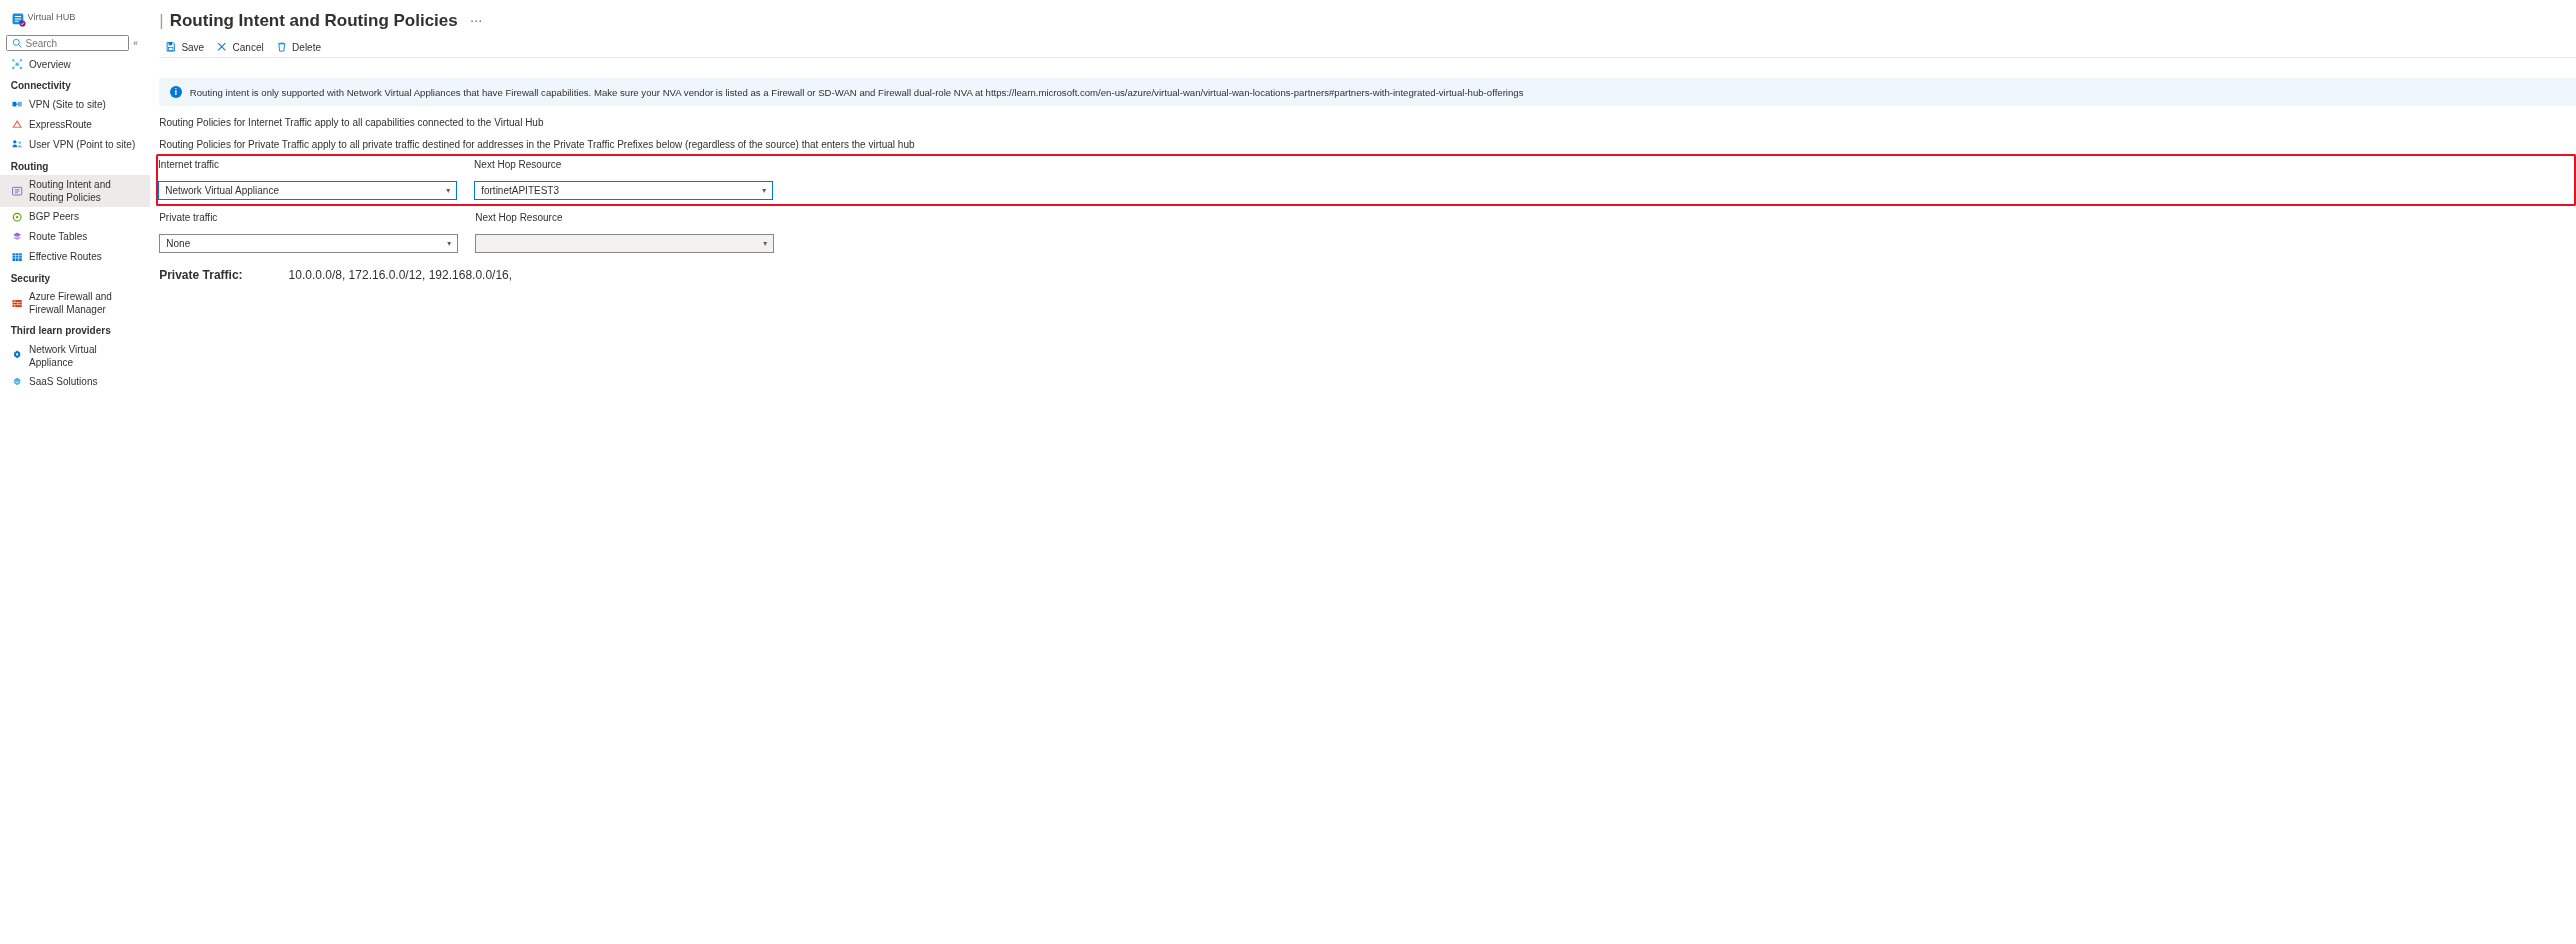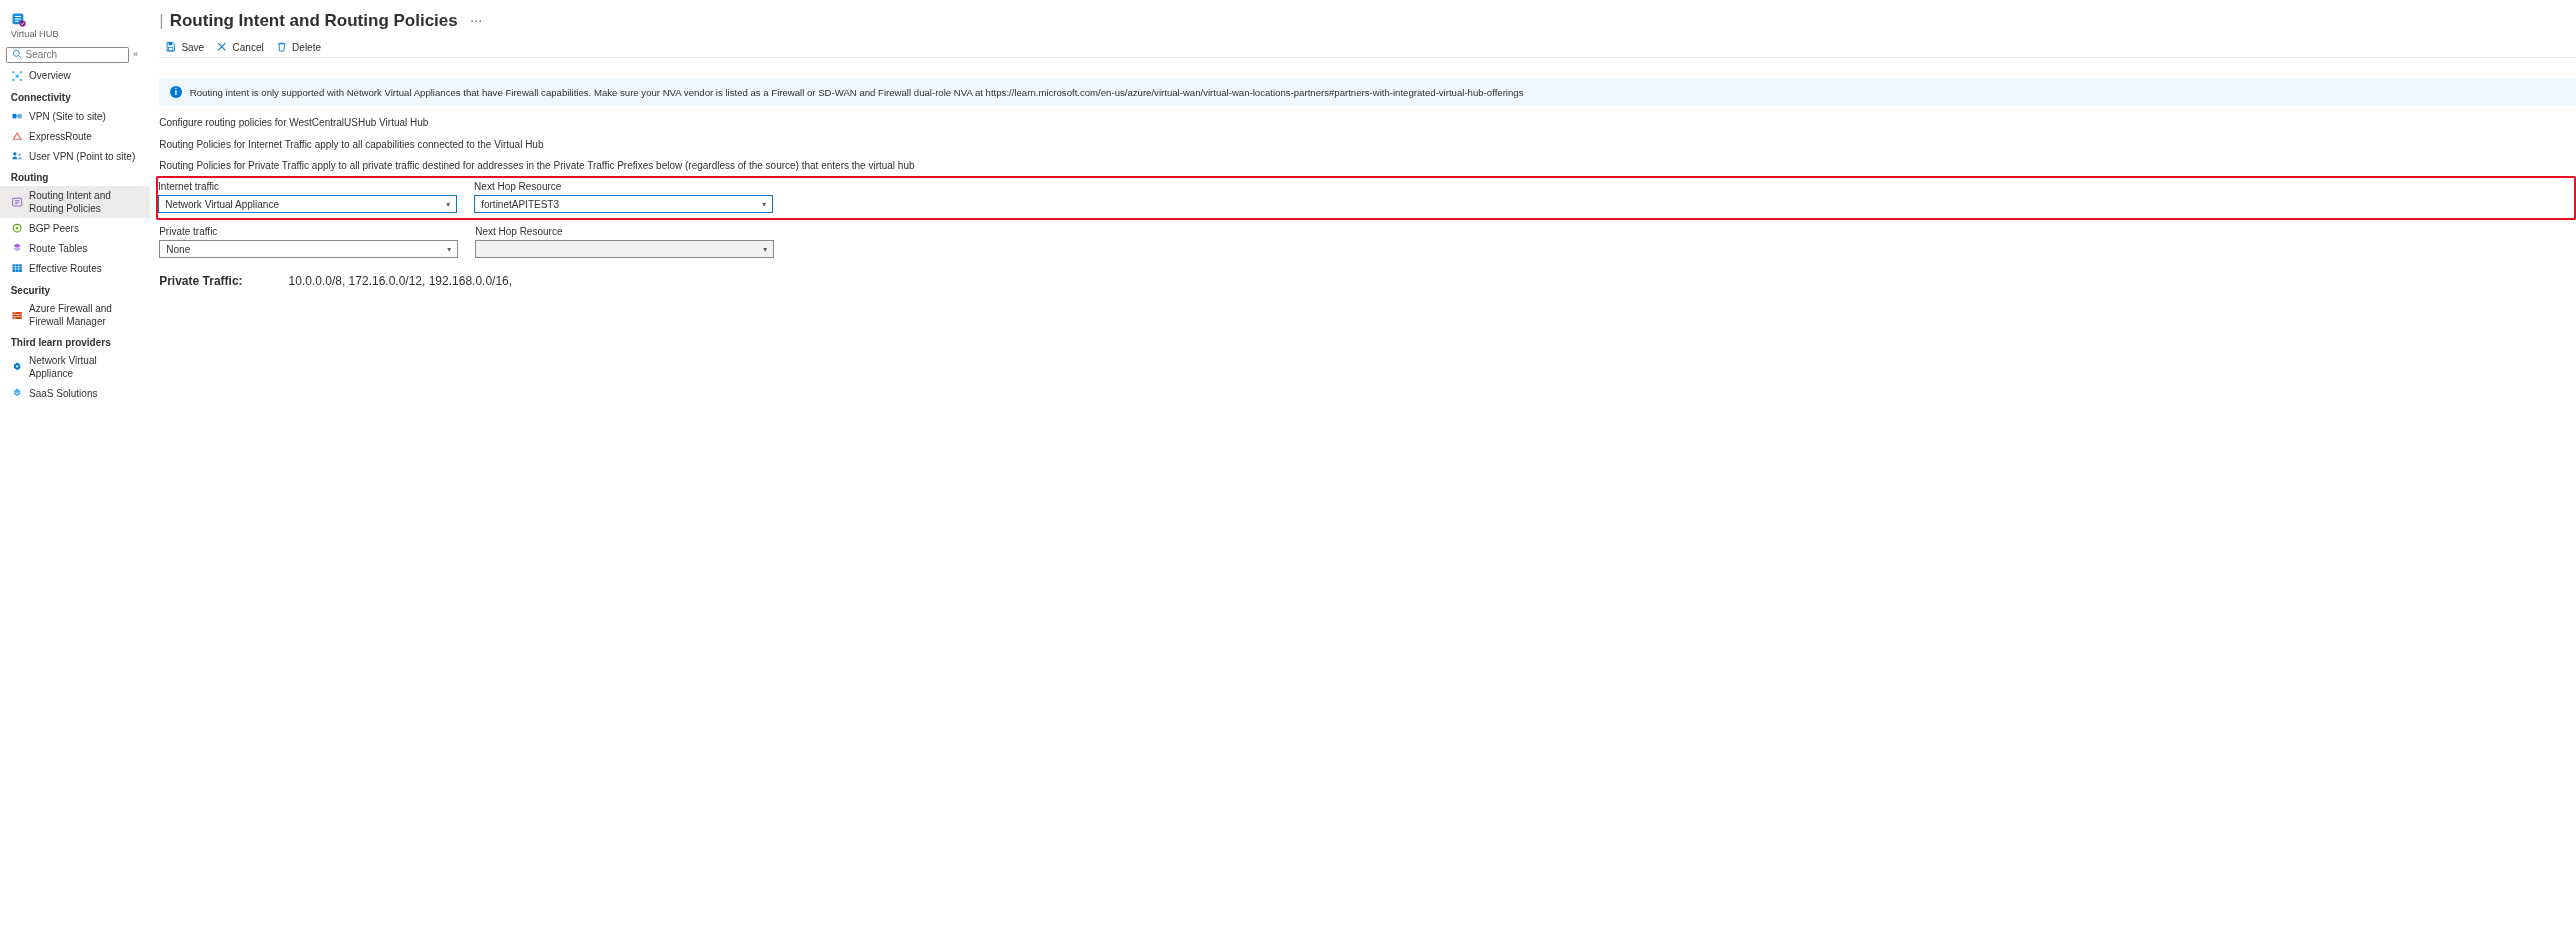--- a/index.html
+++ b/index.html
@@ -1,20 +1,20 @@
 <!DOCTYPE html>
 <html style="font-size:12.3px"><head>
   <meta charset="utf-8">
   <style>
     * { box-sizing: border-box; margin: 0; padding: 0; font-family: "Segoe UI", Arial, sans-serif; }
     body { background: #ffffff; color: #323130; font-size: 10px; display: flex; }
 
     
     .sidebar { width: 150px; flex-shrink: 0; padding: 6.1px 0; border-right: 0px solid #edebe9; }
-    .hub-header { padding: 6.1px 10.7px 4.6px; display: flex; flex-direction: column; align-items: flex-start; gap: 1.5px; }
+    .hub-header { padding: 6.1px 10.7px 4.6px; display: flex; flex-direction: row; align-items: flex-start; gap: 1.5px; }
     .hub-icon { width: 15.4px; height: 15.4px; }
     .hub-label { font-size: 9.2px; color: #605e5c; }
     .search-row { display: flex; align-items: center; gap: 4.6px; padding: 3.1px 6.1px; }
     .search-box { flex: 1; display: flex; align-items: center; border: 0.8px solid #8a8886; border-radius: 1.5px; padding: 2.3px 4.6px; height: 16px; }
     .search-box input { border: none; outline: none; font-size: 10px; width: 100%; }
     .search-icon { width: 10.7px; height: 10.7px; margin-right: 3.1px; }
     .collapse-btn { width: 10.7px; height: 10.7px; color: #605e5c; cursor: pointer; font-size: 8.4px; }
 
     .nav-section-label { padding: 6.1px 10.7px 3.1px; font-size: 10px; font-weight: 700; color: #323130; }
     .nav-item { display: flex; align-items: center; gap: 6.1px; padding: 3.1px 10.7px; min-height: 20px; cursor: pointer; font-size: 10px; }
@@ -35,21 +35,21 @@
 
     .content { padding: 12.3px 0 0 0; max-width: 100%; }
 
     .info-banner { display:flex; align-items:center; gap:7.7px; background:#eff6fc; padding:7.7px 10.7px; margin: 7.7px 0 10.7px 0; font-size:9.6px; color:#323130; }
     .info-icon { width:12.3px;height:12.3px; background:#0078d4; border-radius:50%; color:#fff; display:flex;align-items:center;justify-content:center;font-size:8.4px;font-weight:bold;flex-shrink:0; }
 
     .desc { font-size: 10px; margin: 4.6px 0; }
 
     .form-row { display: flex; gap: 17px; margin: 1.5px 0 0 0; padding: 4.6px 0; }
     .form-row.highlighted { border: 2.3px solid #e81123; border-radius: 1.5px; padding: 3.1px 4.6px 4.6px 0; margin-left:-3.1px; }
-    .form-group { display:flex; flex-direction:column; gap:3px; width: 299px; }
+    .form-group { display:flex; flex-direction:column; gap:11px; width: 299px; }
     .form-label { font-size: 10px; }
     .select { display:flex; align-items:center; justify-content:space-between; border:0.8px solid #8a8886; height:18.4px; padding:0 6.1px; background:#fff; font-size:10px; cursor:pointer; }
     .select.blue { border-color:#0078d4; }
     .select.disabled { background:#f3f2f1; color:#a19f9d; }
     .chev { font-size:7.7px; color:#605e5c; }
 
     .prefix-row { display:flex; align-items:center; gap:46px; margin-top:10.7px; font-size:12px; }
     .prefix-row .k { font-weight:600; }
 
     svg { display:block; }
@@ -239,21 +239,20 @@
     </div>
   </div>
 
   <div class="content">
 
     <div class="info-banner">
       <span class="info-icon">i</span>
       <span>Routing intent is only supported with Network Virtual Appliances that have Firewall capabilities. Make sure your NVA vendor is listed as a Firewall or SD-WAN and Firewall dual-role NVA at https://learn.microsoft.com/en-us/azure/virtual-wan/virtual-wan-locations-partners#partners-with-integrated-virtual-hub-offerings</span>
     </div>
 
-    <div class="desc">Configure routing policies for WestCentralUSHub Virtual Hub</div>
     <div class="desc" style="margin-top:10.7px">Routing Policies for Internet Traffic apply to all capabilities connected to the Virtual Hub</div>
     <div class="desc" style="margin-top:10.7px;margin-bottom:4.6px">Routing Policies for Private Traffic apply to all private traffic destined for addresses in the Private Traffic Prefixes below (regardless of the source) that enters the virtual hub</div>
 
     <div class="form-row highlighted">
       <div class="form-group">
         <span class="form-label">Internet traffic</span>
         <div class="select blue">
           <span>Network Virtual Appliance</span>
           <span class="chev">▾</span>
         </div>

